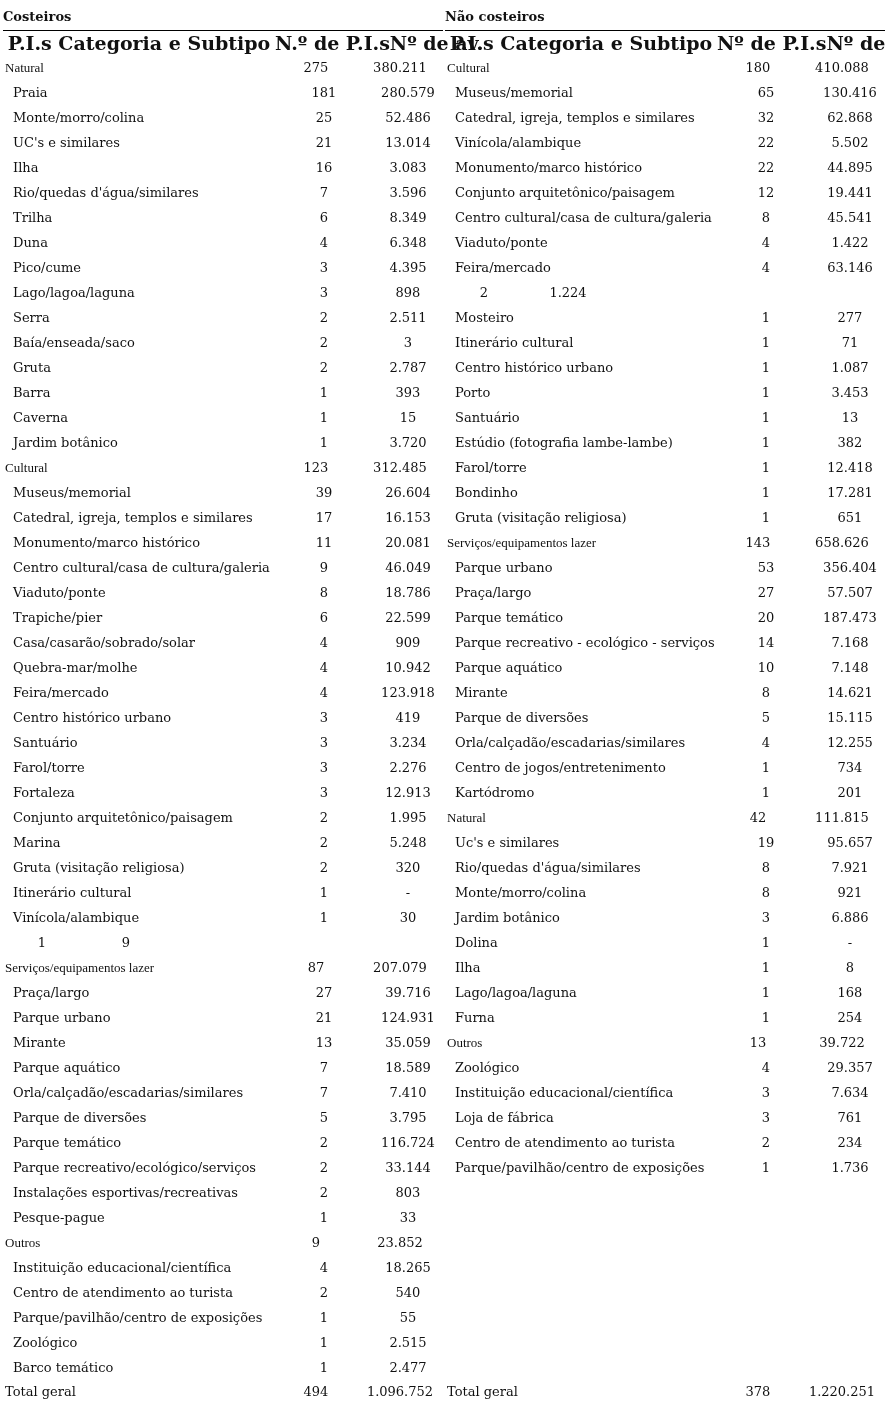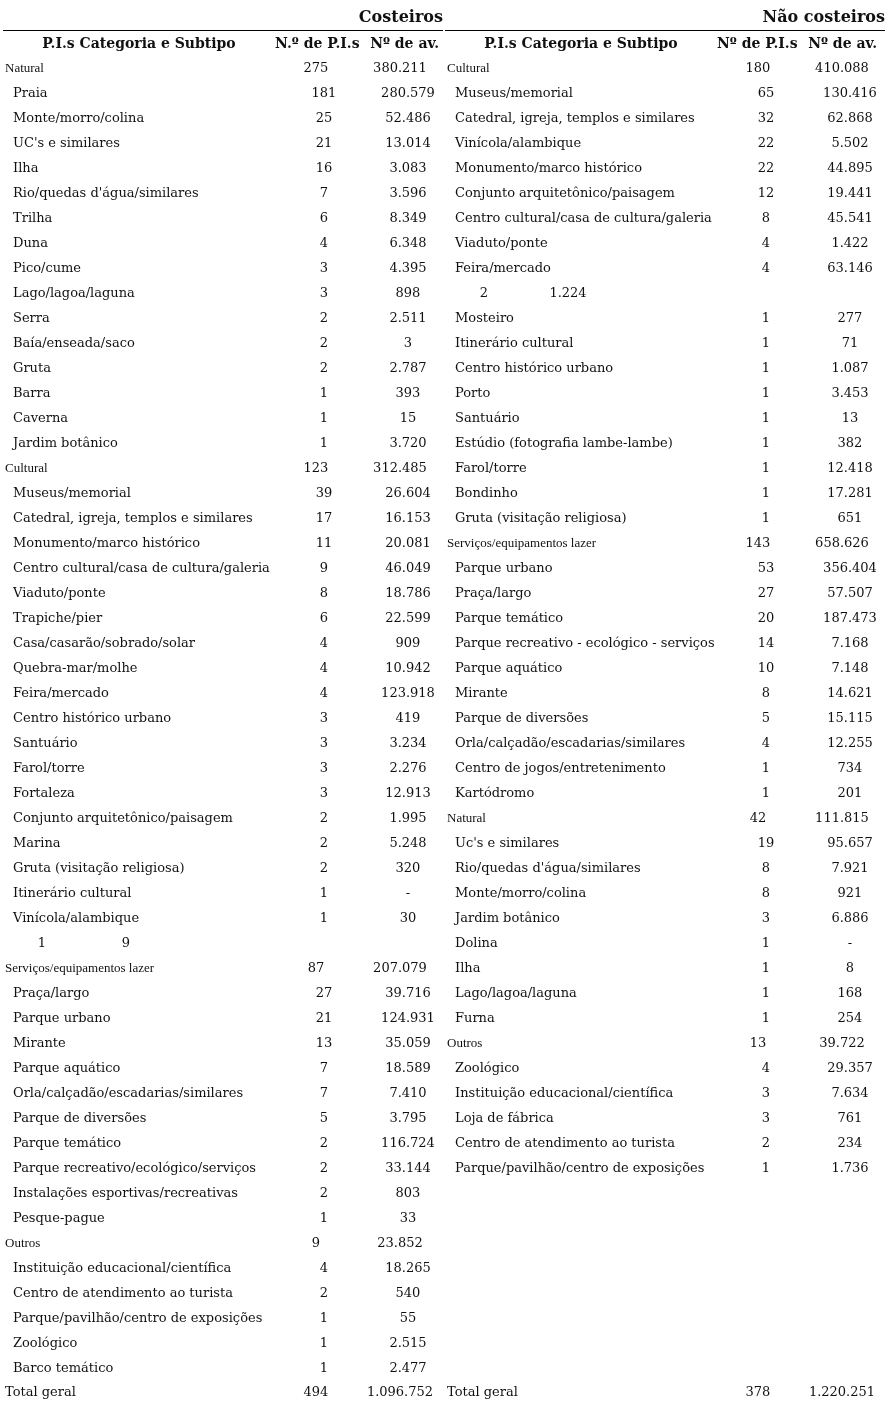--- a/index.html
+++ b/index.html
@@ -1,25 +1,25 @@
 <!DOCTYPE html>
 <html><head>
   <meta charset="utf-8">
   <style>
     html, body { margin:0; padding:0; background:#ffffff; }
     body { width:888px; height:1408px; position:relative; overflow:hidden;
            font-family:"DejaVu Serif","Liberation Serif",serif; color:#111; }
     .table { position:absolute; top:0; }
     .table.left { left:3px; width:440px; }
     .table.right { left:445px; width:440px; }
-    .title { height:30px; line-height:34px; text-align:right; font-weight:bold;
-             font-size:16px; }
+    .title { height:30px; line-height:34px; text-align:left; font-weight:bold;
+             font-size:13px; }
     .rule { height:0; border-top:1.4px solid #000; }
     .row { display:flex; height:25px; line-height:25px; font-size:13px; white-space:nowrap; }
-    .row.header { font-weight:bold; height:24px; line-height:24px; font-size:14px; }
+    .row.header { font-weight:bold; height:24px; line-height:24px; font-size:19px; }
     .c-name { flex:0 0 272px; overflow:hidden; }
     .c-num  { flex:0 0 78px; text-align:center; }
     .c-av   { flex:0 0 90px; text-align:center; }
     .right .c-name { flex:0 0 272px; }
     .right .c-num  { flex:0 0 78px;text-align:center; }
     .right .c-av   { flex:0 0 90px; }
     .row.header .c-name { text-align:center; padding-left:0; }
     .row.cat .c-name { padding-left:2px;font-family:Liberation Serif, serif; }
     .row.sub .c-name { padding-left:10px; }
     .row.total .c-name { padding-left:2px; }

